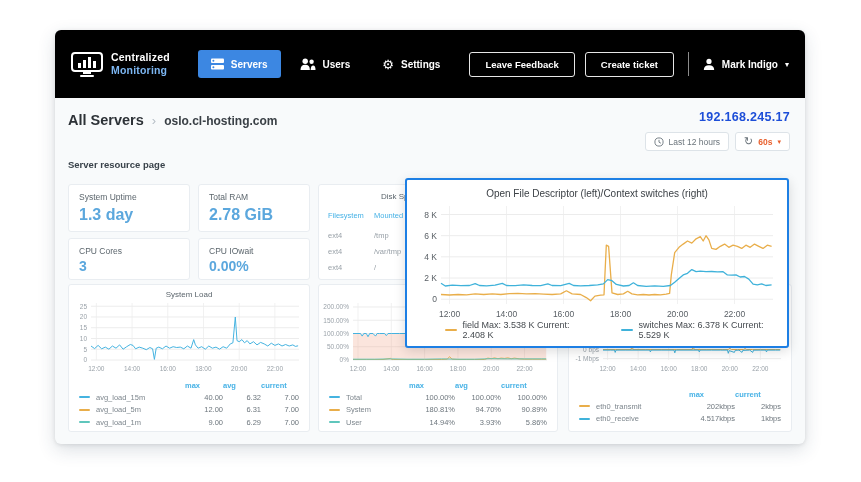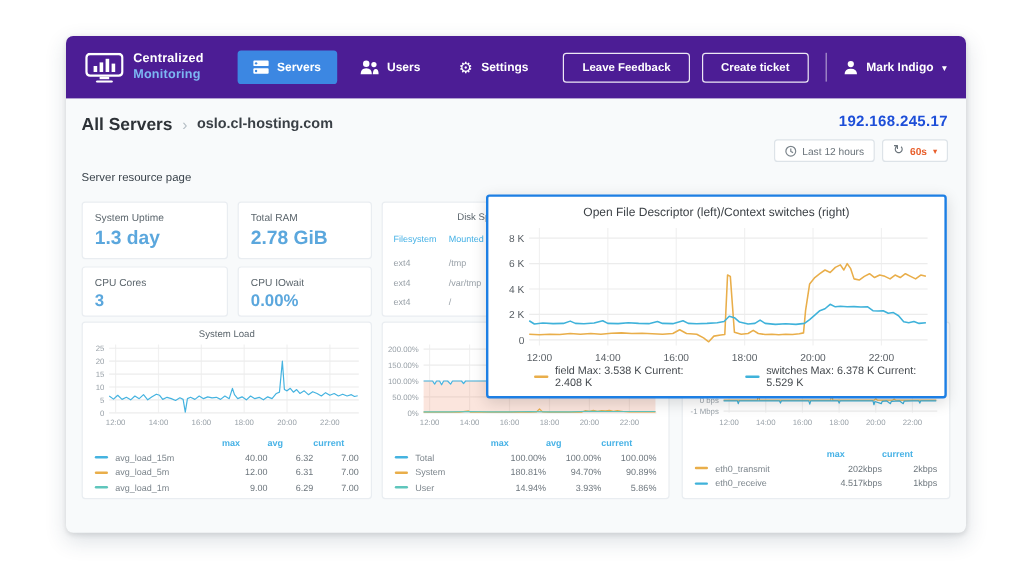--- a/index.html
+++ b/index.html
@@ -2,51 +2,51 @@
 <html><head>
 <meta charset="utf-8">
 <style>
   html,body{margin:0;padding:0;background:#fff;}
   .stage{position:relative;width:861px;height:482px;background:#fff;overflow:hidden;
          font-family:"Liberation Sans","DejaVu Sans",sans-serif;}
   .app{position:absolute;left:55px;top:30px;width:750px;height:414px;border-radius:6px;
        background:#f8fafb;box-shadow:0 6px 18px rgba(40,60,90,.16),0 1px 4px rgba(0,0,0,.10);overflow:hidden;}
 
   
-  .topbar{position:relative;height:52px;background:#4c1d95;display:flex;align-items:center;
+  .topbar{position:relative;height:68px;background:#000000;display:flex;align-items:center;
           padding:0 16px;box-sizing:border-box;}
   .logo{display:flex;align-items:center;gap:8px;cursor:pointer;}
   .brand{font-size:10.5px;font-weight:bold;line-height:1.2;color:#fff;letter-spacing:.2px;}
   .brand .b2{color:#7cb6f2;}
   .mainnav{display:flex;align-items:center;gap:6px;margin-left:28px;}
   .nav-item{display:flex;align-items:center;gap:7px;padding:8px 13px;border-radius:3px;color:#fff;
             font-size:10px;font-weight:bold;cursor:pointer;}
   .nav-item.active{background:#3c87e2;}
   .gear-glyph{font-size:13px;line-height:1;}
   .hspace{flex:1;}
   .hbtn{background:transparent;border:1px solid rgba(255,255,255,.9);color:#fff;font-size:9.5px;
         font-weight:bold;font-family:inherit;padding:6px 15px;border-radius:3px;margin-left:10px;cursor:pointer;}
   .hdiv{width:1px;height:24px;background:rgba(255,255,255,.55);margin:0 14px;}
   .user{display:flex;align-items:center;gap:7px;color:#fff;font-size:10px;font-weight:bold;cursor:pointer;}
   .caret{font-size:8px;}
 
   
   .content{position:relative;height:362px;}
-  .crumbs{position:absolute;left:13px;top:14px;display:flex;align-items:flex-start;gap:8px;}
+  .crumbs{position:absolute;left:13px;top:14px;display:flex;align-items:flex-end;gap:8px;}
   .crumb-root{font-size:14.5px;font-weight:bold;color:#2d3237;cursor:pointer;}
   .crumb-sep{font-size:13px;color:#b6bfc6;}
   .crumb-cur{font-size:12px;font-weight:bold;color:#3a4046;}
   .ip{position:absolute;right:15px;top:12px;font-size:12.5px;font-weight:bold;color:#1d4ed8;letter-spacing:.3px;}
   .controls{position:absolute;right:15px;top:34px;display:flex;gap:6px;}
   .ctl{display:flex;align-items:center;gap:5px;background:#fff;border:1px solid #dde3e8;border-radius:3px;
        padding:3px 8px;font-size:8.5px;color:#6b747b;cursor:pointer;}
   .refresh-glyph{font-size:11px;line-height:1;color:#6b747b;}
   .ctl .interval{color:#e85f2c;font-weight:bold;}
   .ctl .caret2{font-size:7px;color:#e85f2c;}
-  .page-label{position:absolute;left:13px;top:61px;font-size:9.5px;font-weight:normal;color:#39424a;}
+  .page-label{position:absolute;left:13px;top:61px;font-size:9.5px;font-weight:bold;color:#39424a;}
 
   
   .card{position:absolute;background:#fff;border:1px solid #e9edf1;border-radius:3px;box-sizing:border-box;padding:7px 10px;}
   .card .ct{font-size:8.5px;color:#5c666d;}
   .card .cv{font-size:16px;font-weight:bold;color:#5ba7dd;margin-top:4px;}
   .card.center{}
   .card.small .cv{font-size:14px;margin-top:2px;}
   #card-uptime{left:13px;top:86px;width:122px;height:48px;}
   #card-ram{left:143px;top:86px;width:112px;height:48px;}
   #card-cores{left:13px;top:140px;width:122px;height:42px;}

